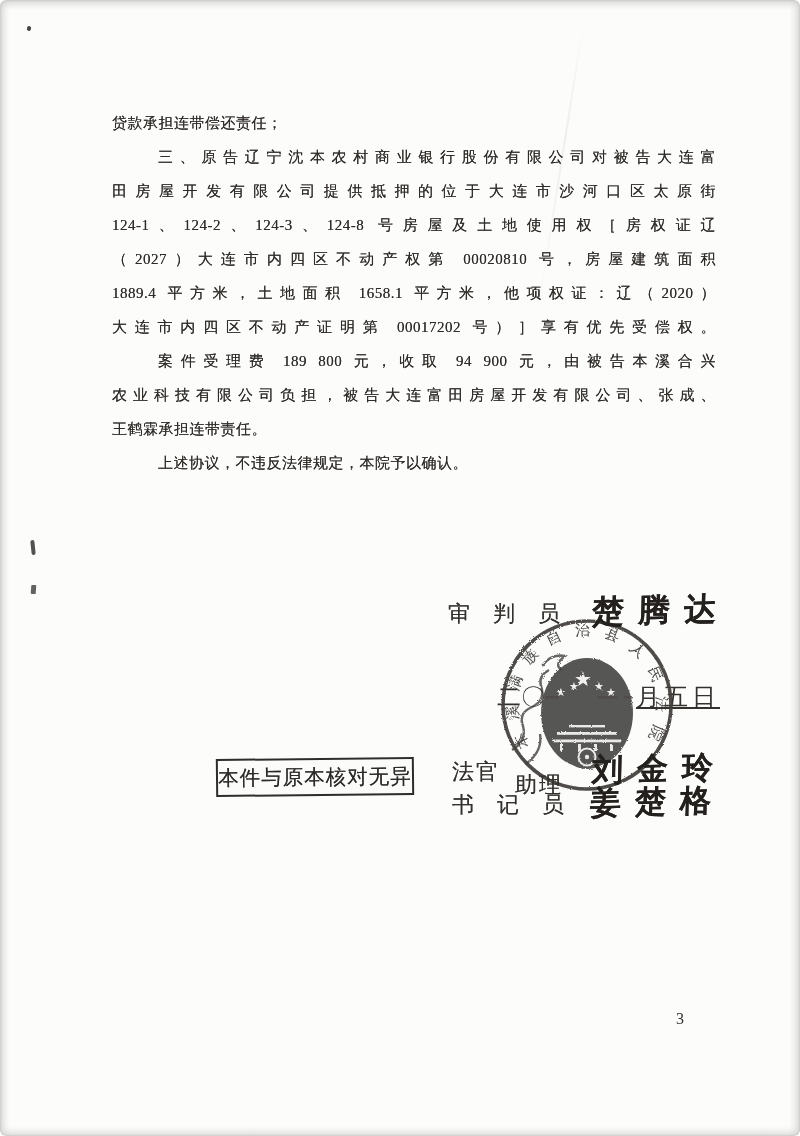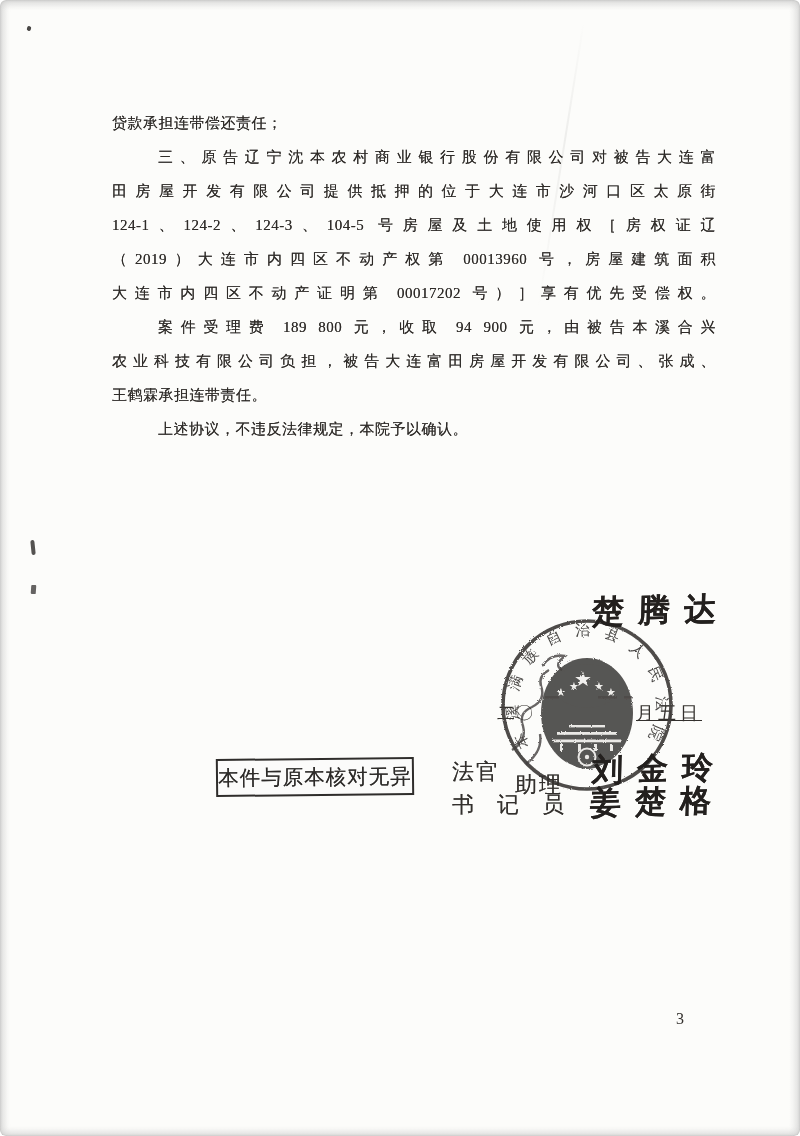--- a/index.html
+++ b/index.html
@@ -39,21 +39,21 @@
     text-shadow:0 0 .4px rgba(51,48,45,.7);white-space:nowrap;
   }
   .spread3{letter-spacing:23px;}
   .tight{letter-spacing:2px;}
   .hand{
     position:absolute;font-size:32px;font-weight:700;color:#23201e;z-index:4;
     letter-spacing:14px;white-space:nowrap;
     transform:rotate(-1.5deg) skewX(-3deg);
     text-shadow:0 0 .6px rgba(35,32,30,.9);
   }
-  .datefrag{position:absolute;font-size:18px;color:#33302d;z-index:1;white-space:nowrap;margin-top:20px;}
+  .datefrag{position:absolute;font-size:24px;color:#33302d;z-index:1;white-space:nowrap;}
   .df-r{letter-spacing:4px;}
   
   .seal{position:absolute;left:498px;top:616px;width:178px;height:178px;z-index:3;}
   
   .stampbox{
     position:absolute;left:216px;top:758px;width:194px;height:34px;z-index:2;
     border:2.5px solid #2f2d2b;
     display:flex;align-items:center;justify-content:center;
     transform:rotate(-.6deg);
     background:rgba(252,252,250,.2);
@@ -71,29 +71,31 @@
 </head>
 <body>
 
 <div class="scan">
   <div class="crease"></div>
 
   <div class="textblock">
     <div class="ln">贷款承担连带偿还责任；</div>
     <div class="ln ind fill">三、原告辽宁沈本农村商业银行股份有限公司对被告大连富</div>
     <div class="ln fill">田房屋开发有限公司提供抵押的位于大连市沙河口区太原街</div>
-    <div class="ln fill">124-1、124-2、124-3、104-5 号房屋及土地使用权［房权证辽</div>
-    <div class="ln fill">（2019）大连市内四区不动产权第 00013960 号，房屋建筑面积</div>
+    <div class="ln fill">124-1、124-2、124-3、124-8 号房屋及土地使用权［房权证辽</div>
+    <div class="ln fill">（2027）大连市内四区不动产权第 00020810 号，房屋建筑面积</div>
+    <div class="ln fill">1889.4 平方米，土地面积 1658.1 平方米，他项权证：辽（2020）</div>
     <div class="ln fill">大连市内四区不动产证明第 00017202 号）］享有优先受偿权。</div>
     <div class="ln ind fill">案件受理费 189 800 元，收取 94 900 元，由被告本溪合兴</div>
     <div class="ln fill">农业科技有限公司负担，被告大连富田房屋开发有限公司、张成、</div>
     <div class="ln">王鹤霖承担连带责任。</div>
     <div class="ln ind">上述协议，不违反法律规定，本院予以确认。</div>
   </div>
 
+  <div class="sig-label spread3" style="left:448px;top:599px;">审判员</div>
   <div class="hand" style="left:592px;top:589px;">楚腾达</div>
 
   <div class="datefrag" style="left:497px;top:681px;">二〇</div>
   <div class="datefrag df-r" style="left:636px;top:681px;text-decoration:underline;">月五日</div>
 
   <div class="sig-label tight" style="left:452px;top:757px;">法官</div>
   <div class="sig-label tight" style="left:515px;top:757px;margin-top:13px;">助理</div>
   <div class="hand" style="left:592px;top:748px;font-size:31px;">刘金玲</div>
 
   <div class="sig-label spread3" style="left:452px;top:790px;text-align:right;">书记员</div>

